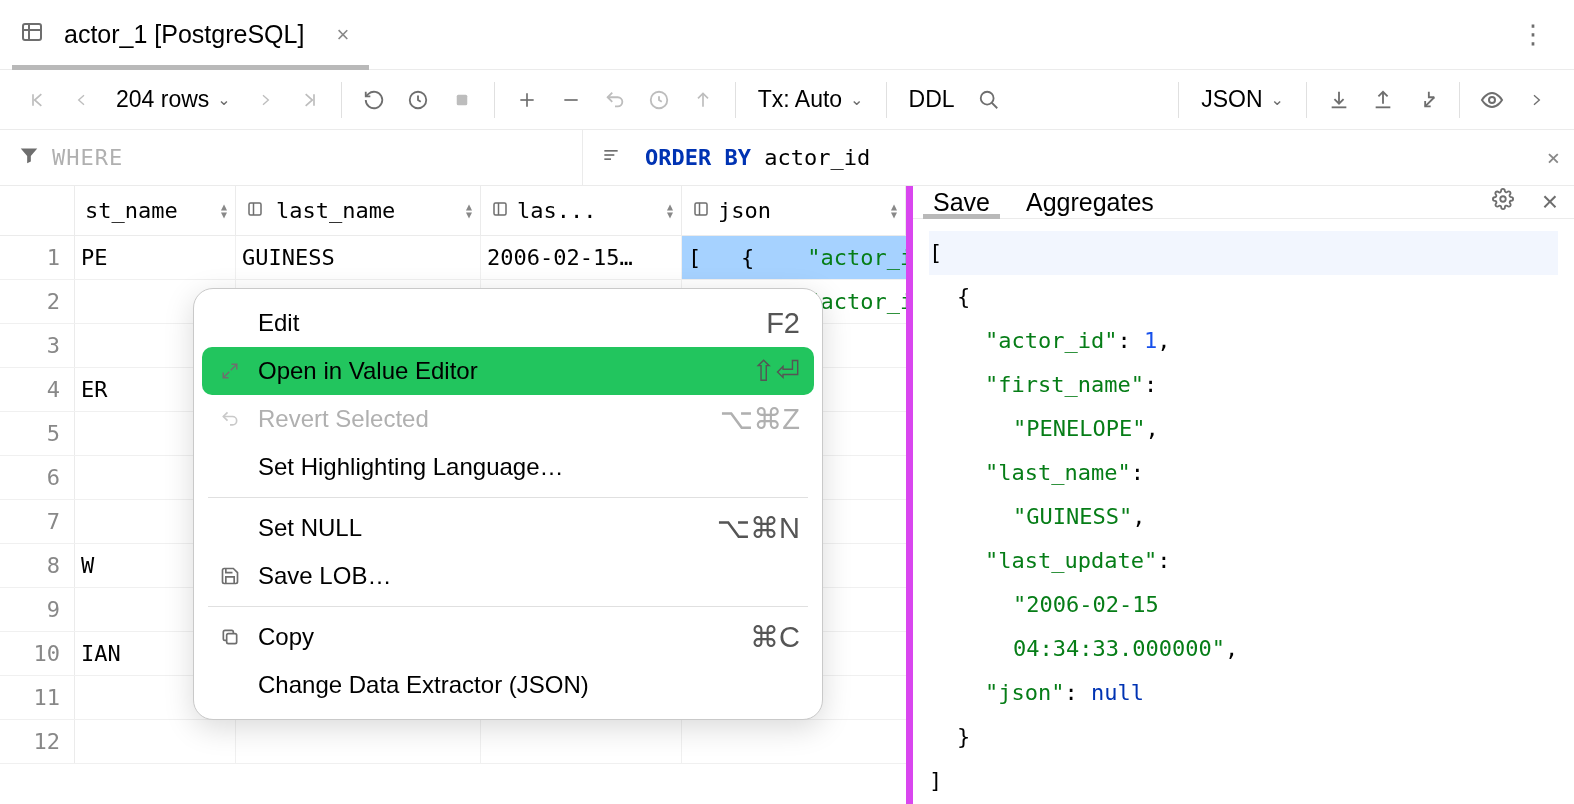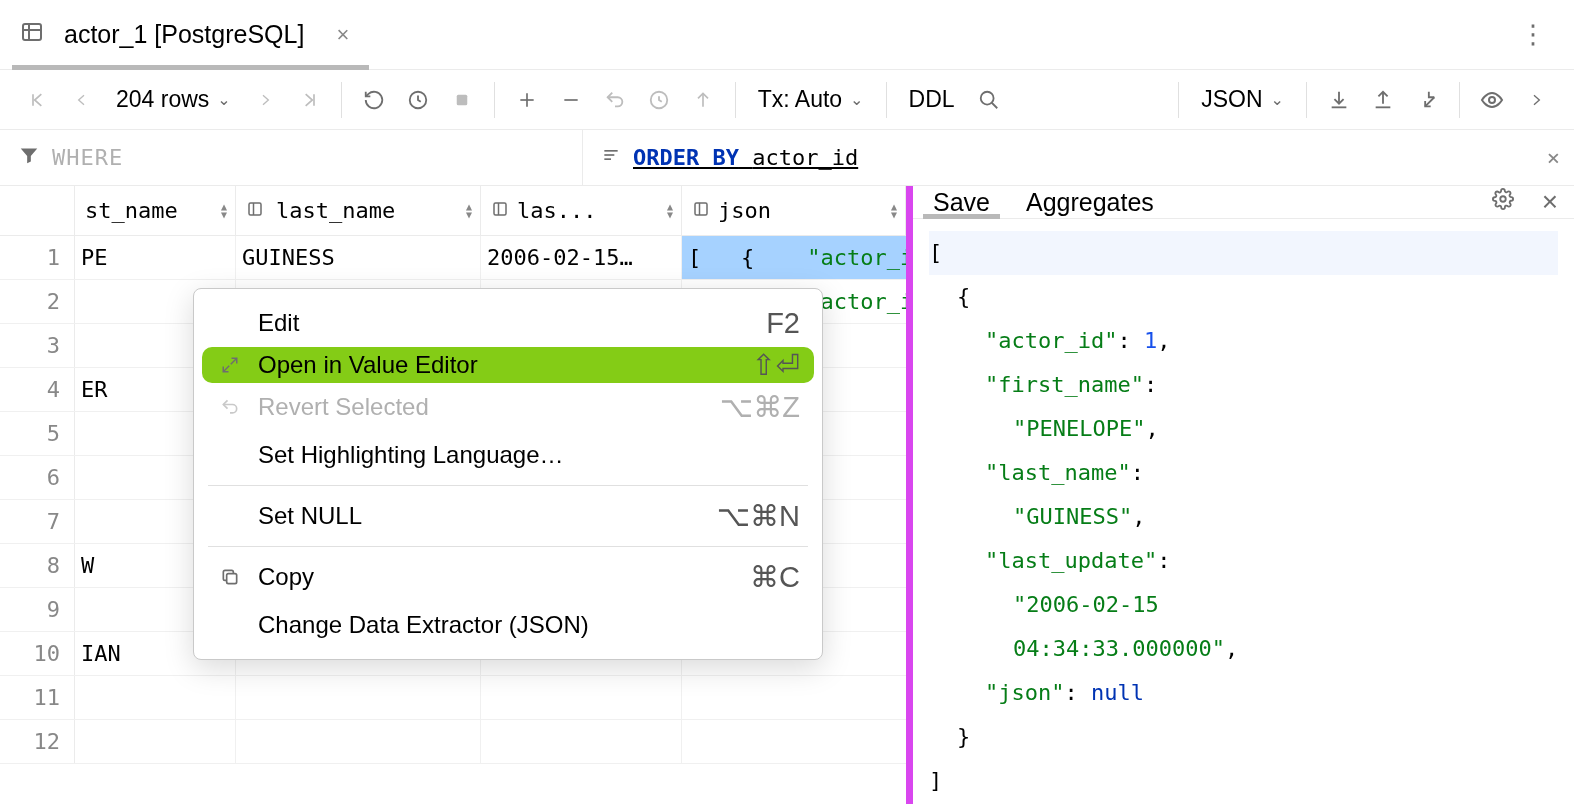--- a/index.html
+++ b/index.html
@@ -86,25 +86,24 @@
   gap: 12px;
   padding: 0 18px;
   width: 583px;
   border-right: 1px solid #ebebeb;
 }
 .filter-left .icon { color: #6e6e6e; }
 .filter-label { font-family: "SF Mono", Menlo, monospace; color: #b0b0b0; letter-spacing: 1px; }
 .filter-right {
   display: flex;
   align-items: center;
-  gap: 12px;
+  gap: 24px;
   padding: 0 18px;
   flex: 1;
   position: relative;
-  text-decoration: underline;
 }
 .order-kw { color: #0033b3; font-weight: bold; }
 .order-col { color: #000; }
 .filter-close {
   position: absolute;
   right: 14px;
   color: #888;
   cursor: pointer;
 }
 
@@ -182,35 +181,35 @@
 .json-num { color: #1750eb; }
 
 
 .context-menu {
   position: absolute;
   left: 193px;
   top: 102px;
   width: 630px;
   background: #fff;
   border: 1px solid #c9c9c9;
-  border-radius: 8px;
+  border-radius: 20px;
   box-shadow: 0 8px 30px rgba(0,0,0,0.15);
   padding: 10px 0;
   z-index: 100;
 }
 .menu-item {
   display: flex;
   align-items: center;
   gap: 14px;
   padding: 10px 22px;
   font-size: 24px;
   cursor: pointer;
   position: relative;
 }
-.menu-item.highlighted { background: #84cc16; border-radius: 10px; margin: 0 8px; padding: 4px 14px; }
+.menu-item.highlighted { background: #22c55e; border-radius: 10px; margin: 0 8px; padding: 10px 14px; }
 .menu-item.disabled { color: #b0b0b0; cursor: default; }
 .menu-icon { width: 28px; display: flex; justify-content: center; color: #6e6e6e; }
 .menu-item.disabled .menu-icon { color: #c9c9c9; }
 .menu-shortcut { position: absolute; right: 22px; color: #555; font-size: 29px; }
 .menu-item.disabled .menu-shortcut { color: #b0b0b0; }
 .menu-item.highlighted .menu-shortcut { right: 14px; }
 .menu-sep { height: 1px; background: #e0e0e0; margin: 6px 14px; }
 
 
 .right-panel {
@@ -577,20 +576,30 @@
       </div>
       <div class="menu-item">
         <span class="menu-icon"></span>
         <span>Set Highlighting Language…</span>
       </div>
       <div class="menu-sep"></div>
       <div class="menu-item">
         <span class="menu-icon"></span>
         <span>Set NULL</span>
         <span class="menu-shortcut">⌥⌘N</span>
+      </div>
+      <div class="menu-item">
+        <span class="menu-icon">
+            <svg width="20" height="20" viewBox="0 0 24 24" fill="none" stroke="currentColor" stroke-width="2">
+              <path d="M19 21H5a2 2 0 0 1-2-2V5a2 2 0 0 1 2-2h11l5 5v11a2 2 0 0 1-2 2z"></path>
+              <polyline points="17 21 17 13 7 13 7 21"></polyline>
+              <polyline points="7 3 7 8 15 8"></polyline>
+            </svg>
+          </span>
+        <span>Save LOB…</span>
       </div>
       <div class="menu-sep"></div>
       <div class="menu-item">
         <span class="menu-icon">
             <svg width="20" height="20" viewBox="0 0 24 24" fill="none" stroke="currentColor" stroke-width="2">
               <rect x="8" y="8" width="12" height="12" rx="2"></rect>
               <path d="M16 8V6a2 2 0 0 0-2-2H6a2 2 0 0 0-2 2v8a2 2 0 0 0 2 2h2"></path>
             </svg>
           </span>
         <span>Copy</span>

